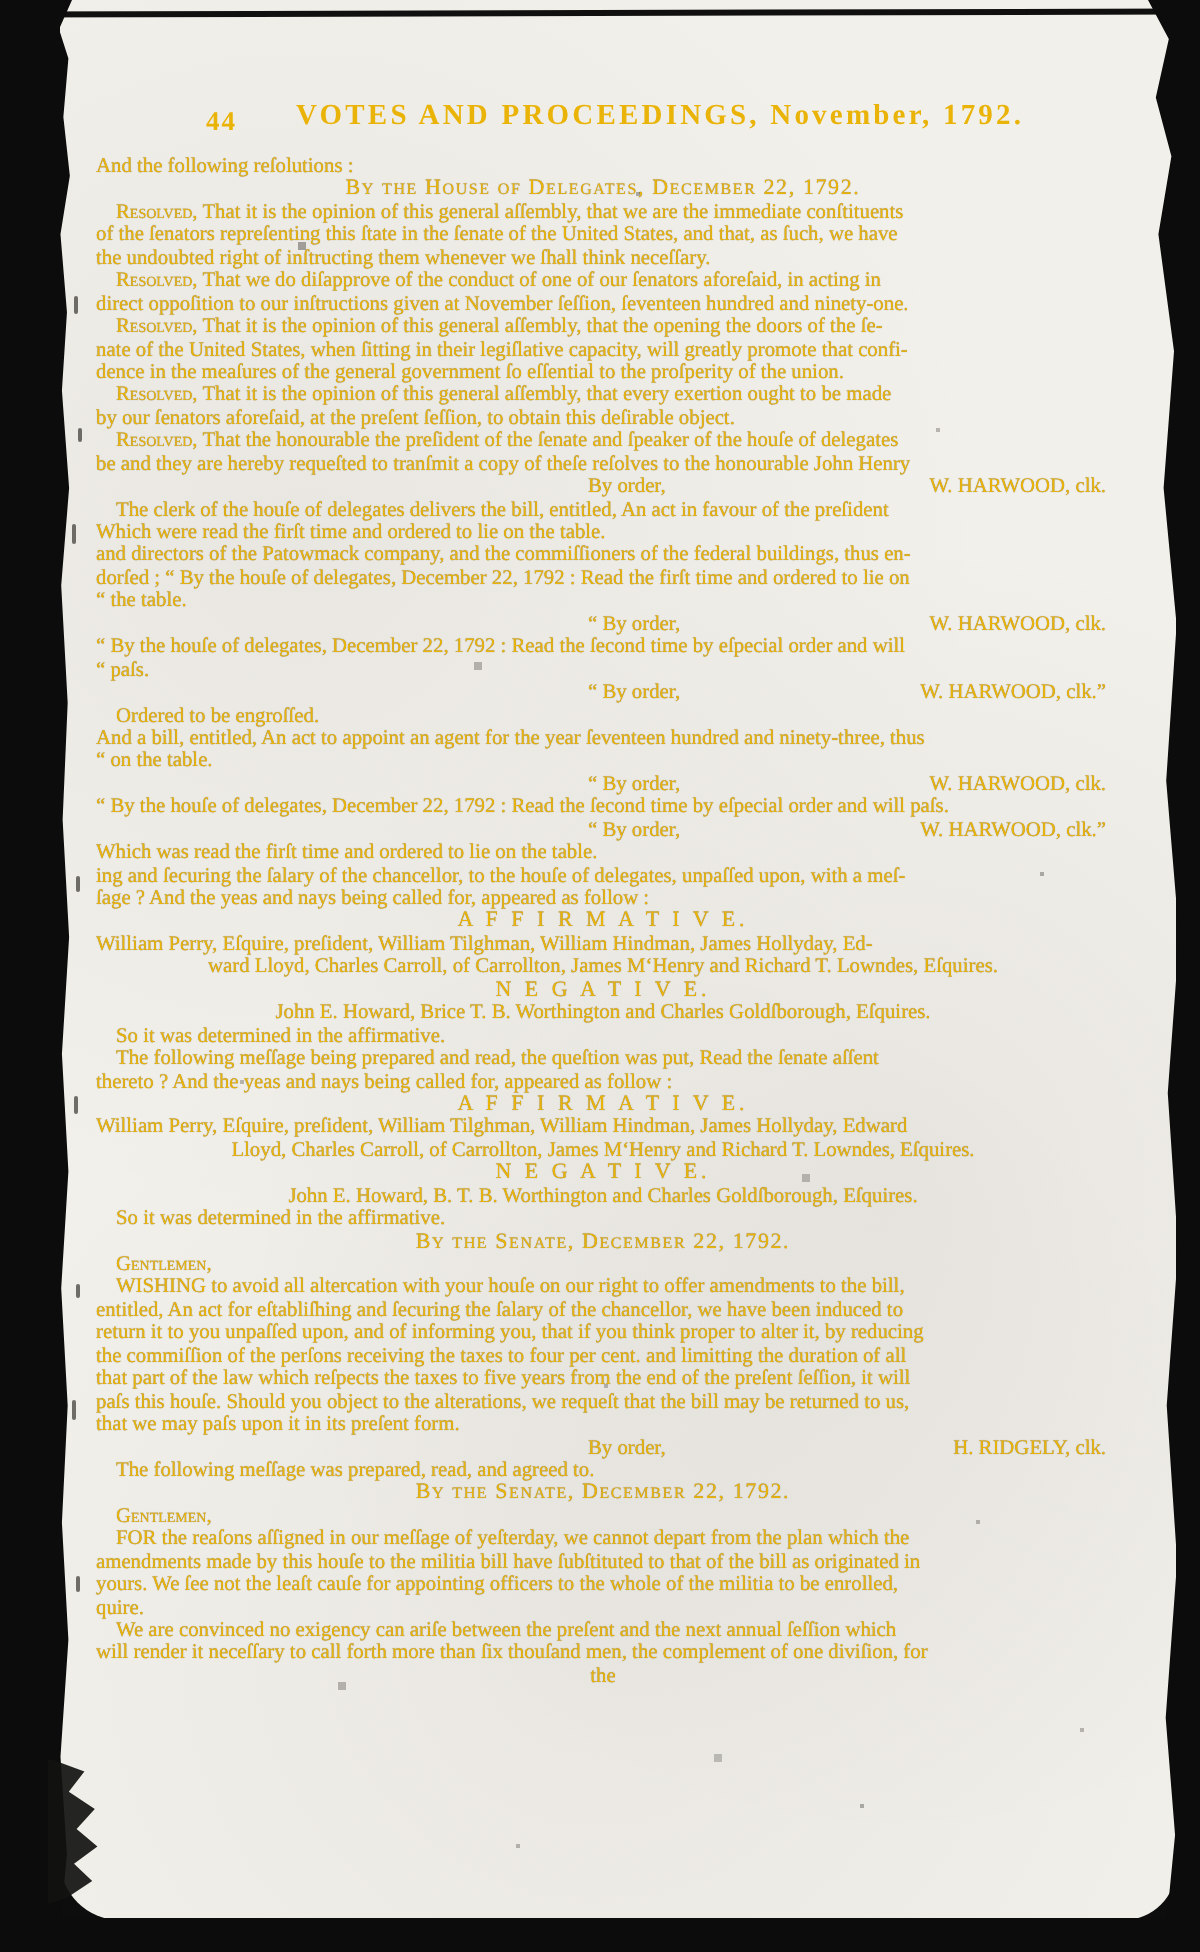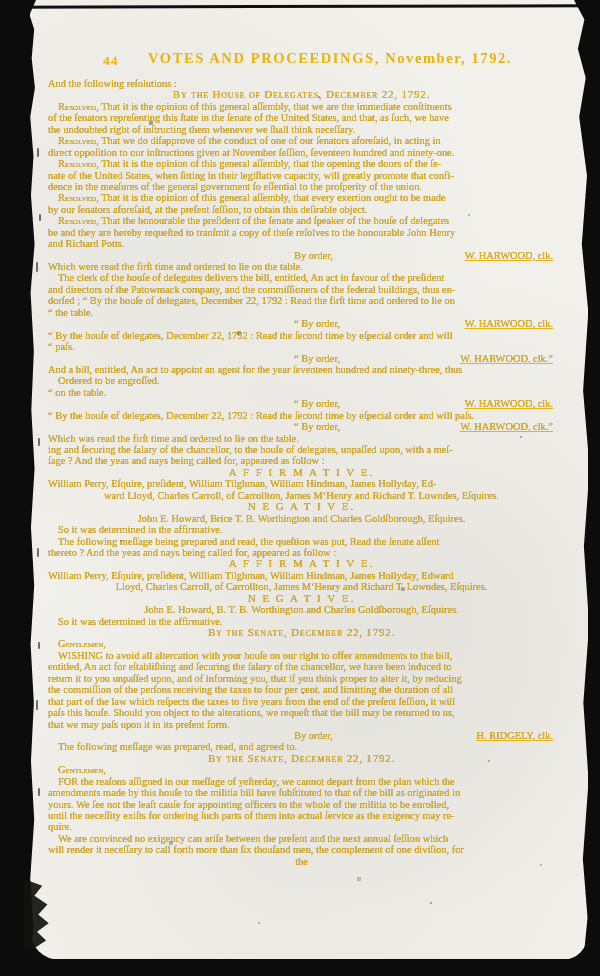--- a/index.html
+++ b/index.html
@@ -41,21 +41,21 @@
   
   .text-block{position:absolute;left:48px;top:78px;width:507px;font-size:10.4px;
     text-shadow:0 0 .4px rgba(20,18,15,.55);}
   .tl{height:11.45px;line-height:11.45px;white-space:nowrap;position:relative;}
   .l-indent{padding-left:10px;}
   .l-center{text-align:center;}
   .l-right{text-align:center;}
   .l-votehead{text-align:center;letter-spacing:2px;font-size:11px;}
   .l-heading{text-align:center;font-variant:small-caps;font-size:11px;letter-spacing:.8px;}
   .bo-left{position:absolute;left:246px;}
-  .bo-right{position:absolute;right:2px;text-decoration:underline;}
+  .bo-right{position:absolute;right:2px;}
   .lead{font-variant:small-caps;}
 </style>
 </head>
 <body>
 
 <div class="scan">
   <div class="page"></div>
 
   <div class="hdr">
     <span class="pgnum">44</span>
@@ -70,42 +70,41 @@
       <div class="tl l-flush">the undoubted right of inſtructing them whenever we ſhall think neceſſary.</div>
       <div class="tl l-indent"><span class="lead">Resolved,</span> That we do diſapprove of the conduct of one of our ſenators aforeſaid, in acting in</div>
       <div class="tl l-flush">direct oppoſition to our inſtructions given at November ſeſſion, ſeventeen hundred and ninety-one.</div>
       <div class="tl l-indent"><span class="lead">Resolved,</span> That it is the opinion of this general aſſembly, that the opening the doors of the ſe-</div>
       <div class="tl l-flush">nate of the United States, when ſitting in their legiſlative capacity, will greatly promote that confi-</div>
       <div class="tl l-flush">dence in the meaſures of the general government ſo eſſential to the proſperity of the union.</div>
       <div class="tl l-indent"><span class="lead">Resolved,</span> That it is the opinion of this general aſſembly, that every exertion ought to be made</div>
       <div class="tl l-flush">by our ſenators aforeſaid, at the preſent ſeſſion, to obtain this deſirable object.</div>
       <div class="tl l-indent"><span class="lead">Resolved,</span> That the honourable the preſident of the ſenate and ſpeaker of the houſe of delegates</div>
       <div class="tl l-flush">be and they are hereby requeſted to tranſmit a copy of theſe reſolves to the honourable John Henry</div>
-      <div class="tl l-flush">and Richard Potts.</div>
       <div class="tl l-byorder">
         <span class="bo-left">By order,</span>
         <span class="bo-right">W. HARWOOD, clk.</span>
       </div>
+      <div class="tl l-indent">The clerk of the houſe of delegates delivers the bill, entitled, An act in favour of the preſident</div>
       <div class="tl l-flush">Which were read the firſt time and ordered to lie on the table.</div>
-      <div class="tl l-indent">The clerk of the houſe of delegates delivers the bill, entitled, An act in favour of the preſident</div>
       <div class="tl l-flush">and directors of the Patowmack company, and the commiſſioners of the federal buildings, thus en-</div>
       <div class="tl l-flush">dorſed ; “ By the houſe of delegates, December 22, 1792 : Read the firſt time and ordered to lie on</div>
       <div class="tl l-flush">“ the table.</div>
       <div class="tl l-byorder">
         <span class="bo-left">“ By order,</span>
         <span class="bo-right">W. HARWOOD, clk.</span>
       </div>
       <div class="tl l-flush">“ By the houſe of delegates, December 22, 1792 : Read the ſecond time by eſpecial order and will</div>
       <div class="tl l-flush">“ paſs.</div>
       <div class="tl l-byorder">
         <span class="bo-left">“ By order,</span>
         <span class="bo-right">W. HARWOOD, clk.”</span>
       </div>
+      <div class="tl l-indent">Ordered to be engroſſed.</div>
       <div class="tl l-flush">And a bill, entitled, An act to appoint an agent for the year ſeventeen hundred and ninety-three, thus</div>
-      <div class="tl l-indent">Ordered to be engroſſed.</div>
       <div class="tl l-flush">“ on the table.</div>
       <div class="tl l-byorder">
         <span class="bo-left">“ By order,</span>
         <span class="bo-right">W. HARWOOD, clk.</span>
       </div>
       <div class="tl l-flush">“ By the houſe of delegates, December 22, 1792 : Read the ſecond time by eſpecial order and will paſs.</div>
       <div class="tl l-byorder">
         <span class="bo-left">“ By order,</span>
         <span class="bo-right">W. HARWOOD, clk.”</span>
       </div>
@@ -138,21 +137,20 @@
       <div class="tl l-byorder">
         <span class="bo-left">By order,</span>
         <span class="bo-right">H. RIDGELY, clk.</span>
       </div>
       <div class="tl l-indent">The following meſſage was prepared, read, and agreed to.</div>
       <div class="tl l-heading">By the Senate, December 22, 1792.</div>
       <div class="tl l-indent"><span class="lead">Gentlemen,</span></div>
       <div class="tl l-indent"><span class="lead">FOR</span> the reaſons aſſigned in our meſſage of yeſterday, we cannot depart from the plan which the</div>
       <div class="tl l-flush">amendments made by this houſe to the militia bill have ſubſtituted to that of the bill as originated in</div>
       <div class="tl l-flush">yours.  We ſee not the leaſt cauſe for appointing officers to the whole of the militia to be enrolled,</div>
-      <div class="tl l-flush">until the neceſſity exiſts for ordering ſuch parts of them into actual ſervice as the exigency may re-</div>
       <div class="tl l-flush">quire.</div>
       <div class="tl l-indent">We are convinced no exigency can ariſe between the preſent and the next annual ſeſſion which</div>
       <div class="tl l-flush">will render it neceſſary to call forth more than ſix thouſand men, the complement of one diviſion, for</div>
       <div class="tl l-right">the</div>
     </div>
 
   <div class="line-top"></div>
   <div class="band-left"></div>
   <div class="band-right"></div>
   <div class="band-bottom"></div>

